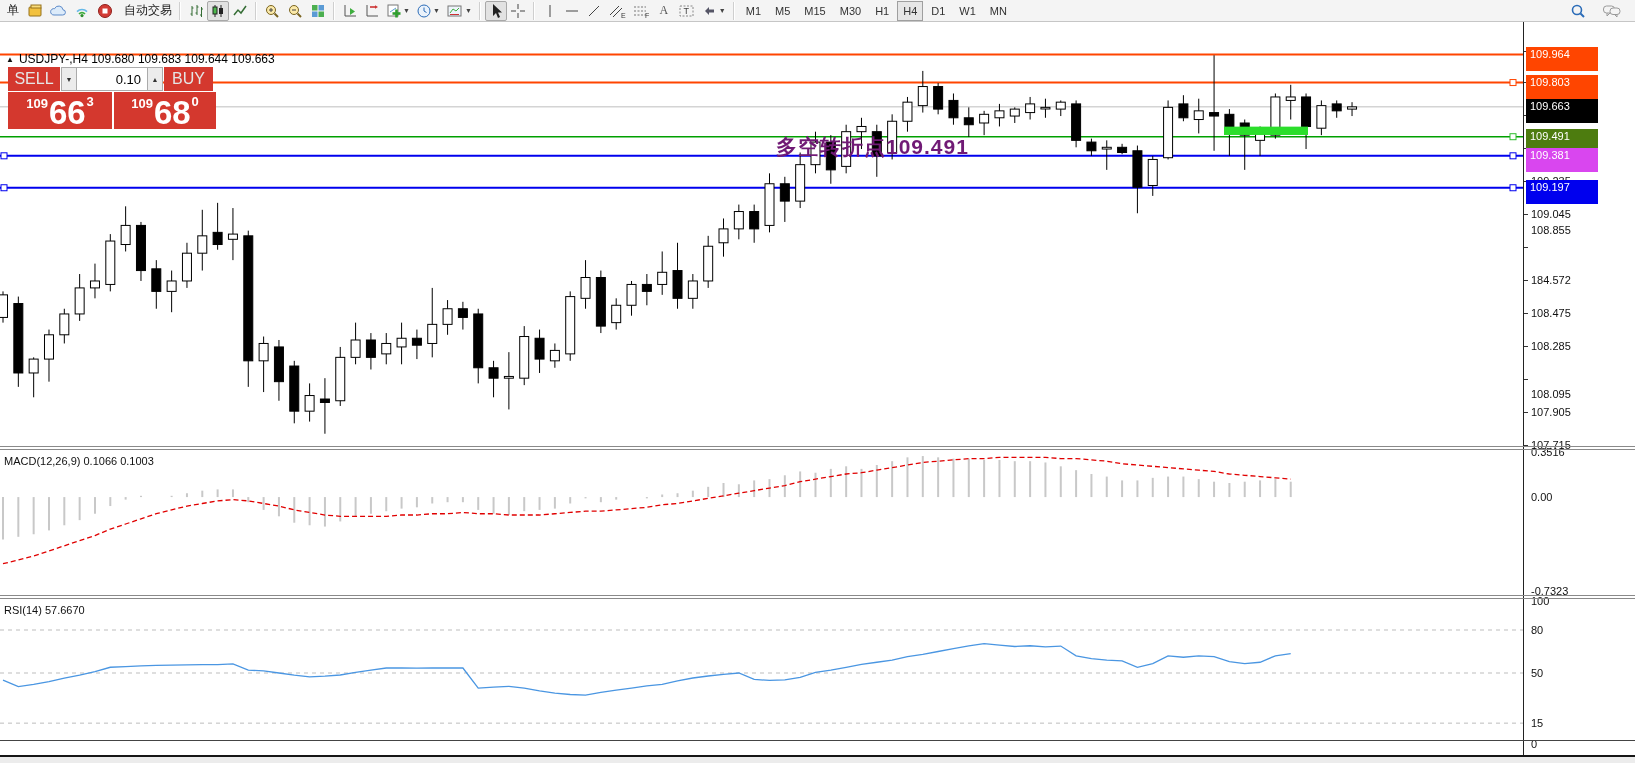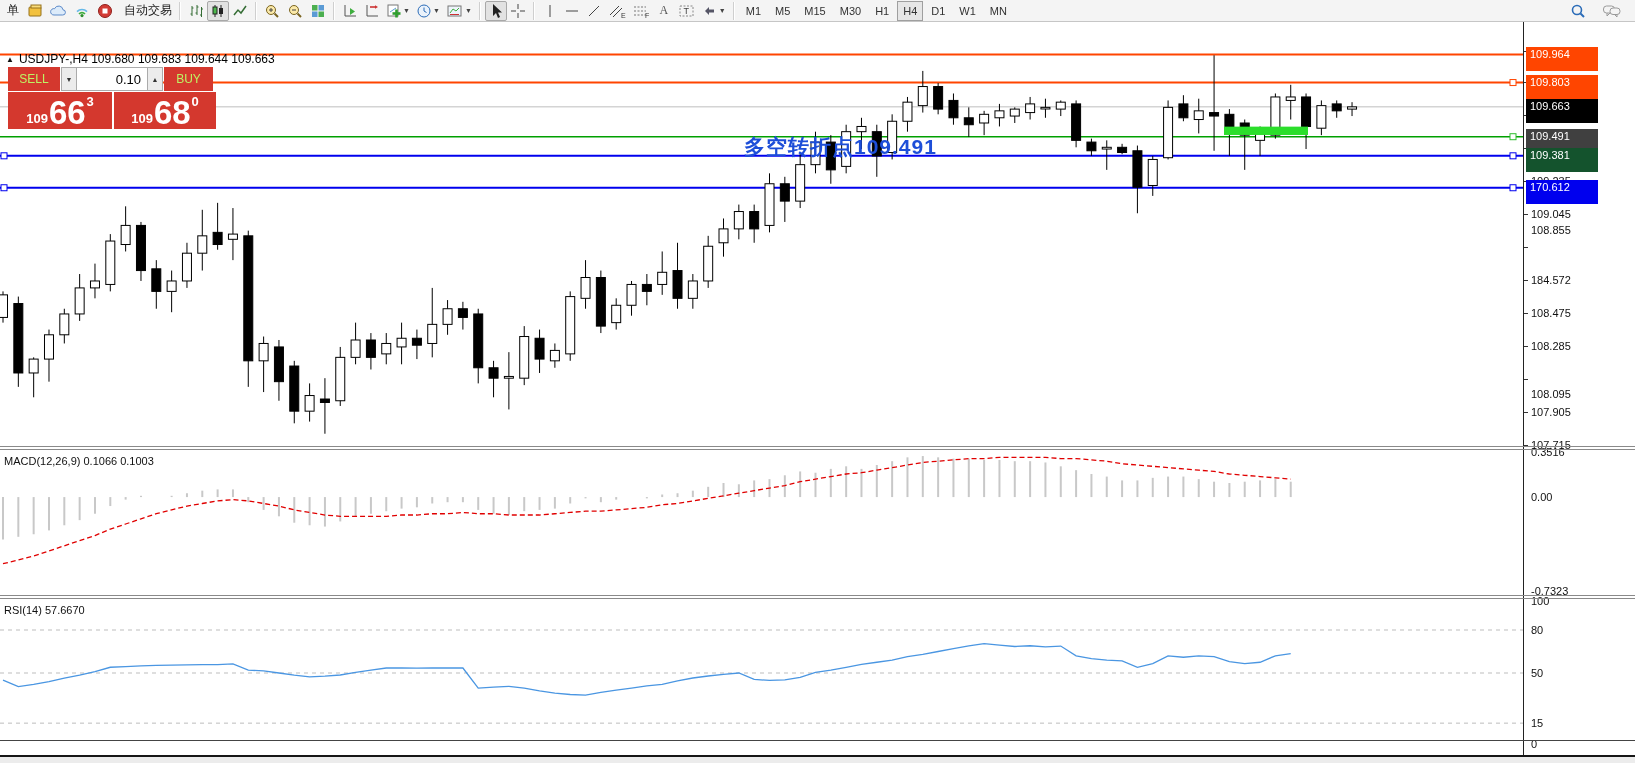--- a/index.html
+++ b/index.html
@@ -28,32 +28,32 @@
   .badge{position:absolute;left:2px;min-width:64px;height:24px;line-height:15px;color:#fff;
     font-size:11px;padding:0 4px;white-space:nowrap;}
   .sep{position:absolute;left:0;width:1635px;background:#8a8a8a;height:1px;}
   #title-row{position:absolute;left:6px;top:30px;font-size:12px;color:#000;display:flex;align-items:center;}
   #title-row .tri{font-size:8px;margin-right:5px;color:#111;}
   .ind-label{position:absolute;left:4px;font-size:11px;color:#111;}
   #pivot-text{position:absolute;font-weight:bold;font-size:21px;letter-spacing:1px;white-space:nowrap;}
   
   #trade-panel{position:absolute;left:8px;top:45px;width:208px;}
   #tp-row1{display:flex;height:24px;}
-  .tp-btn{background:#d4382e;color:#bef264;font-size:12px;display:flex;align-items:center;justify-content:center;}
+  .tp-btn{background:#d4382e;color:#e5e5e5;font-size:16px;display:flex;align-items:center;justify-content:center;}
   #tp-sell-btn{width:52px;border-right:1px solid #fff;}
   #tp-buy-btn{width:49px;margin-left:1px;}
   .spin{width:16px;background:#ececec;border:1px solid #ababab;display:flex;align-items:center;
     justify-content:center;font-size:7px;color:#333;box-sizing:border-box;}
   #tp-lot{width:70px;border:1px solid #ababab;border-left:none;border-right:none;background:#fff;
     font-size:13px;color:#000;text-align:right;padding:0 6px;display:flex;align-items:center;justify-content:flex-end;box-sizing:border-box;}
   #tp-row2{display:flex;height:37px;margin-top:1px;}
   .tp-quote{background:#d4382e;color:#fff;display:flex;align-items:flex-end;justify-content:center;padding-bottom:1px;}
   #tp-quote-sell{width:104px;border-right:2px solid #fff;}
   #tp-quote-buy{width:102px;}
-  .q-small{font-size:13px;font-weight:bold;margin-bottom:2px;}
+  .q-small{font-size:13px;font-weight:bold;margin-bottom:17px;}
   .q-big{font-size:33px;font-weight:bold;line-height:30px;margin:0 1px;}
   .q-sup{font-size:13px;font-weight:bold;align-self:flex-start;margin-top:2px;}
   #bottom-frame{position:absolute;left:0;top:755px;width:1635px;height:2px;background:#161616;}
   #bottom-strip{position:absolute;left:0;top:757px;width:1635px;height:6px;background:#ececec;}
   .icon-svg{display:block;}
 </style>
 </head>
 <body>
 
 <div id="stage">
@@ -729,21 +729,21 @@
         <line x1="1290.72" x2="1290.72" y1="48.074999999999996" y2="32.690999999999995" stroke="#C8C8C8" stroke-width="2"></line>
         <polyline points="3,114.73899999999999 18.33,110.89299999999999 33.66,107.04699999999998 48.99,101.91899999999998 64.32,96.791 79.65,91.663 94.98,86.535 110.31,80.125 125.64,74.99699999999999 140.97,69.869 156.3,64.741 171.63,60.89499999999999 186.96,57.04899999999999 202.29,54.48499999999999 217.62,51.921 232.95,50.638999999999996 248.28,51.921 263.61,54.48499999999999 278.94,57.04899999999999 294.27,60.89499999999999 309.6,63.458999999999996 324.93,66.023 340.26,67.30499999999999 355.59,67.30499999999999 370.92,67.30499999999999 386.25,67.30499999999999 401.58,66.023 416.91,66.023 432.24,64.741 447.57,64.741 462.9,63.458999999999996 478.23,64.741 493.56,64.741 508.89,66.023 524.22,66.023 539.55,66.023 554.88,64.741 570.21,63.458999999999996 585.54,62.17699999999999 600.87,62.17699999999999 616.2,60.89499999999999 631.53,59.61299999999999 646.86,58.330999999999996 662.19,55.766999999999996 677.52,54.48499999999999 692.85,51.921 708.18,49.357 723.51,46.79299999999999 738.84,44.22899999999999 754.17,41.665 769.5,39.101 784.83,36.537 800.16,32.690999999999995 815.49,30.126999999999995 830.82,27.563 846.15,24.999 861.48,23.717 876.8100000000001,21.153 892.14,18.589 907.47,16.025 922.8,13.460999999999997 938.13,12.178999999999995 953.46,10.897000000000002 968.79,9.615 984.12,9.615 999.45,8.333 1014.78,8.333 1030.11,8.333 1045.44,8.333 1060.77,9.615 1076.1,9.615 1091.43,10.897000000000002 1106.76,12.178999999999995 1122.09,14.742999999999997 1137.42,16.025 1152.75,17.307 1168.08,18.589 1183.41,19.871 1198.74,21.153 1214.07,22.434999999999995 1229.4,24.999 1244.73,26.280999999999995 1260.06,27.563 1275.39,28.845 1290.72,30.126999999999995" fill="none" stroke="#E00000" stroke-width="1.3" stroke-dasharray="5 3"></polyline>
       </svg>
     <svg id="rsi-svg" class="pane-svg" style="top:577px;" width="1523" height="140">
         <line x1="0" x2="1523" y1="31.009999999999998" y2="31.009999999999998" stroke="#bdbdbd" stroke-width="1" stroke-dasharray="4 4"></line>
         <line x1="0" x2="1523" y1="74" y2="74" stroke="#bdbdbd" stroke-width="1" stroke-dasharray="4 4"></line>
         <line x1="0" x2="1523" y1="124.155" y2="124.155" stroke="#bdbdbd" stroke-width="1" stroke-dasharray="4 4"></line>
         <polyline points="3,81.165 18.33,87.6135 33.66,85.464 48.99,82.598 64.32,79.0155 79.65,76.1495 94.98,72.567 110.31,68.268 125.64,67.5515 140.97,66.835 156.3,66.4051 171.63,66.1185 186.96,65.83189999999999 202.29,65.68860000000001 217.62,65.68860000000001 232.95,64.97210000000001 248.28,71.134 263.61,71.8505 278.94,74 294.27,76.1495 309.6,77.8691 324.93,77.1526 340.26,76.00619999999999 355.59,73.2835 370.92,71.134 386.25,68.9845 401.58,68.9845 416.91,69.12780000000001 432.24,68.8412 447.57,68.9845 462.9,68.9845 478.23,89.0465 493.56,88.04339999999999 508.89,87.3269 524.22,89.0465 539.55,91.9125 554.88,94.062 570.21,95.495 585.54,96.06819999999999 600.87,93.3455 616.2,91.196 631.53,89.0465 646.86,86.897 662.19,85.464 677.52,81.8815 692.85,79.0155 708.18,77.0093 723.51,75.433 738.84,74 754.17,80.4485 769.5,81.4516 784.83,80.8784 800.16,78.299 815.49,73.4268 830.82,71.134 846.15,68.268 861.48,65.402 876.8100000000001,63.2525 892.14,61.103 907.47,57.5205 922.8,55.370999999999995 938.13,52.504999999999995 953.46,49.638999999999996 968.79,46.772999999999996 984.12,44.6235 999.45,46.0565 1014.78,47.4895 1030.11,46.772999999999996 1045.44,47.7761 1060.77,47.0596 1076.1,56.804 1091.43,59.67 1106.76,61.103 1122.09,61.8195 1137.42,68.268 1152.75,64.6855 1168.08,56.804 1183.41,58.237 1198.74,56.804 1214.07,57.5205 1229.4,62.536 1244.73,64.6855 1260.06,63.2525 1275.39,56.804 1290.72,54.6545" fill="none" stroke="#4A96E2" stroke-width="1.3"></polyline>
       </svg>
 
-    <div id="pivot-text" style="left: 744px; top: 110.708px; color: #1d4ed8;">多空转折点109.491</div>
+    <div id="pivot-text" style="left: 776px; top: 110.708px; color: #701a75;">多空转折点109.491</div>
 
     <div id="title-row">
       <span class="tri">▲</span>
       <span>USDJPY-,H4  109.680 109.683 109.644 109.663</span>
     </div>
 
     <div id="trade-panel">
       <div id="tp-row1">
         <div class="tp-btn" id="tp-sell-btn">SELL</div>
         <div class="spin">▼</div>
@@ -801,23 +801,23 @@
       <div class="axis-label" style="top: 469.075px;">0.00</div>
       <div class="axis-label" style="top: 562.956px;">-0.7323</div>
       <div class="axis-label" style="top: 573.35px;">100</div>
       <div class="axis-label" style="top: 602.01px;">80</div>
       <div class="axis-label" style="top: 645px;">50</div>
       <div class="axis-label" style="top: 695.155px;">15</div>
       <div class="axis-label" style="top: 716px;">0</div>
       <div class="badge" style="background: rgb(255, 69, 0); top: 25.0952px;">109.964</div>
       <div class="badge" style="background: rgb(255, 69, 0); top: 53.0448px;">109.803</div>
       <div class="badge" style="background: rgb(0, 0, 0); top: 77.3488px;">109.663</div>
-      <div class="badge" style="background: #404040; top: 107.208px;">109.491</div>
-      <div class="badge" style="background: #14532d; top: 126.304px;">109.381</div>
-      <div class="badge" style="background: rgb(0, 0, 238); top: 158.246px;">170.612</div>
+      <div class="badge" style="background: #4d7c0f; top: 107.208px;">109.491</div>
+      <div class="badge" style="background: #d946ef; top: 126.304px;">109.381</div>
+      <div class="badge" style="background: rgb(0, 0, 238); top: 158.246px;">109.197</div>
     </div>
 
   <div class="sep" style="top:446px;"></div>
   <div class="sep" style="top:449px;"></div>
   <div class="sep" style="top:595px;"></div>
   <div class="sep" style="top:598px;"></div>
   <div class="sep" style="top:740px;background:#444;"></div>
   <div id="bottom-frame"></div>
   <div id="bottom-strip"></div>
 </div>

